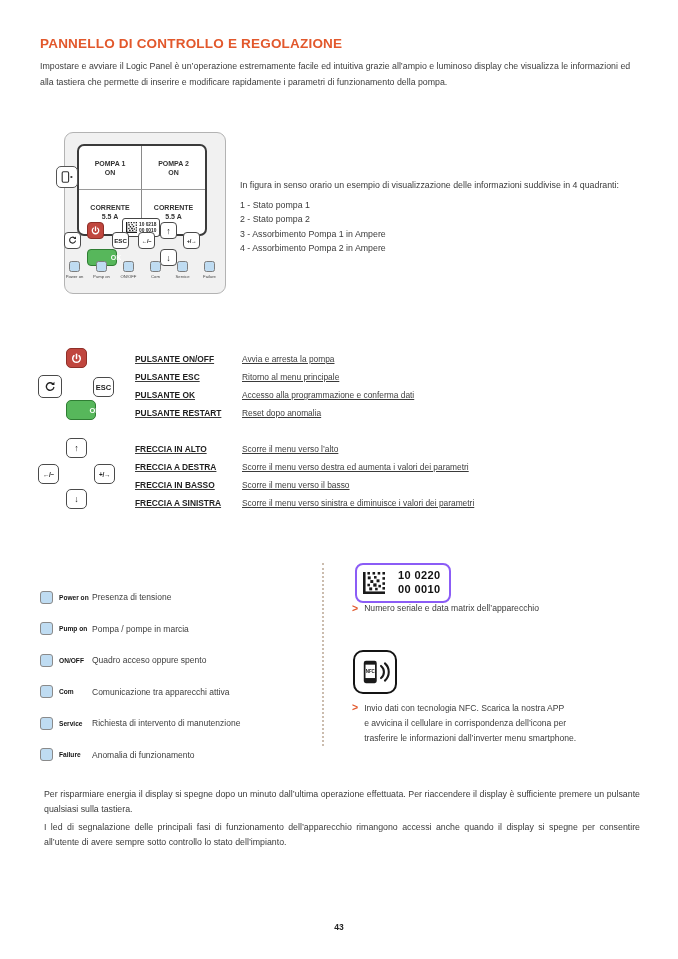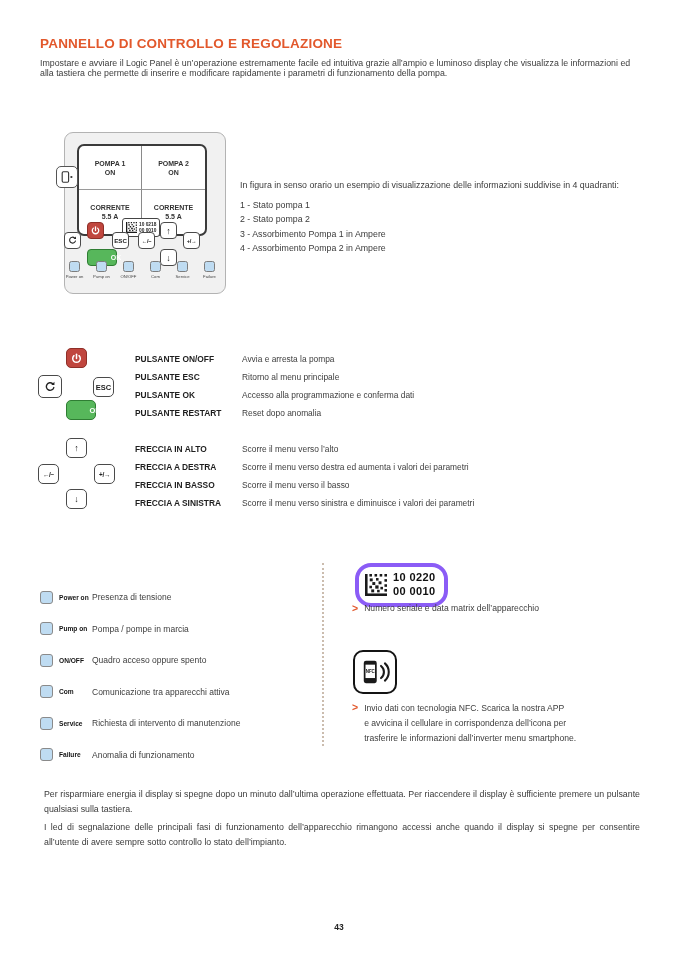--- a/index.html
+++ b/index.html
@@ -7,21 +7,21 @@
     position:relative;width:678px;height:959px;background:#fff;overflow:hidden;
     font-family:"Liberation Sans",sans-serif;color:#3a3a3a;
   }
   
   .title{
     position:absolute;left:40px;top:36px;margin:0;
     font-size:13.5px;font-weight:800;letter-spacing:.2px;color:var(--accent,#e2582c);
   }
   .intro{
     position:absolute;left:40px;top:58px;width:600px;margin:0;
-    font-size:8.8px;line-height:10px;color:#3c3c3c;
+    font-size:8.8px;line-height:16px;color:#3c3c3c;
   }
   
   .panel{position:absolute;left:56px;top:130px;width:172px;height:166px;}
   .panel-body{
     position:absolute;left:8px;top:2px;width:160px;height:160px;
     background:#f1f1f1;border:1px solid #b3b3b3;border-radius:9px;
   }
   .display{
     position:absolute;left:21px;top:14px;width:126px;height:88px;background:#fff;
     border:2px solid #3b3b3b;border-radius:7px;display:grid;
@@ -59,34 +59,34 @@
   .quadrants .cap{margin:0 0 11px 0;}
   .quadrants .item{margin:0 0 5.5px 0;line-height:8.8px;}
   
   .cluster{position:absolute;width:78px;height:72px;}
   .cluster .key{width:21px;height:20px;border-radius:5px;}
   .cluster .key.esc{font-size:7.5px;}
   .cluster .key.green{font-size:7.5px;}
   .cluster .key.combo{font-size:6.4px;}
   
   .legend{position:absolute;left:135px;width:480px;}
-  .legend-row{display:flex;height:18px;align-items:center;}
+  .legend-row{display:flex;height:18px;align-items:center;text-decoration:underline;}
   .legend-label{flex:0 0 107px;font-size:8.4px;font-weight:800;color:#1e1e1e;}
   .legend-desc{font-size:8.4px;color:#3d3d3d;}
   
   .led-legend{position:absolute;left:40px;top:562px;margin-top:28px;}
   .led-row{display:flex;align-items:center;height:14px;margin-bottom:17.5px;}
   .led-row .sq{width:13px;height:13px;border-radius:3px;background:var(--led-blue,#bfdcf2);border:1.4px solid #8a8a8a;box-sizing:border-box;margin-right:6px;}
   .led-row .nm{flex:0 0 33px;font-size:6.6px;font-weight:800;color:#141414;}
   .led-row .ds{font-size:8.5px;color:#3d3d3d;}
   .dotted-divider{position:absolute;left:322px;top:563px;height:183px;width:0;border-left:2px dotted #cbbcae;}
   
   .serial-box{
-    position:absolute;left:355px;top:563px;border:4px solid #8b5cf6;border-radius:16px;
-    display:flex;align-items:center;gap:6px;padding:4px 8px 4px 6px;background:#fff;
+    position:absolute;left:355px;top:563px;border:2px solid #8b5cf6;border-radius:8px;
+    display:flex;align-items:center;gap:13px;padding:4px 8px 4px 6px;background:#fff;
   }
   .serial-box .nums{font-size:11px;font-weight:800;color:#111;line-height:1.25;letter-spacing:.4px;white-space:pre;}
   .caption-row{position:absolute;display:flex;font-size:8.6px;color:#3d3d3d;}
   .chev{color:var(--accent,#e2582c);font-weight:800;font-size:10.5px;line-height:11px;margin-right:6px;transform:scaleY(1.1);}
   .caption-row .lines div{line-height:15px;}
   .nfc-box{
     position:absolute;left:353px;top:650px;width:44px;height:44px;border:2.5px solid #141414;
     border-radius:10px;background:#fff;display:flex;align-items:center;justify-content:center;box-sizing:border-box;
   }
   

